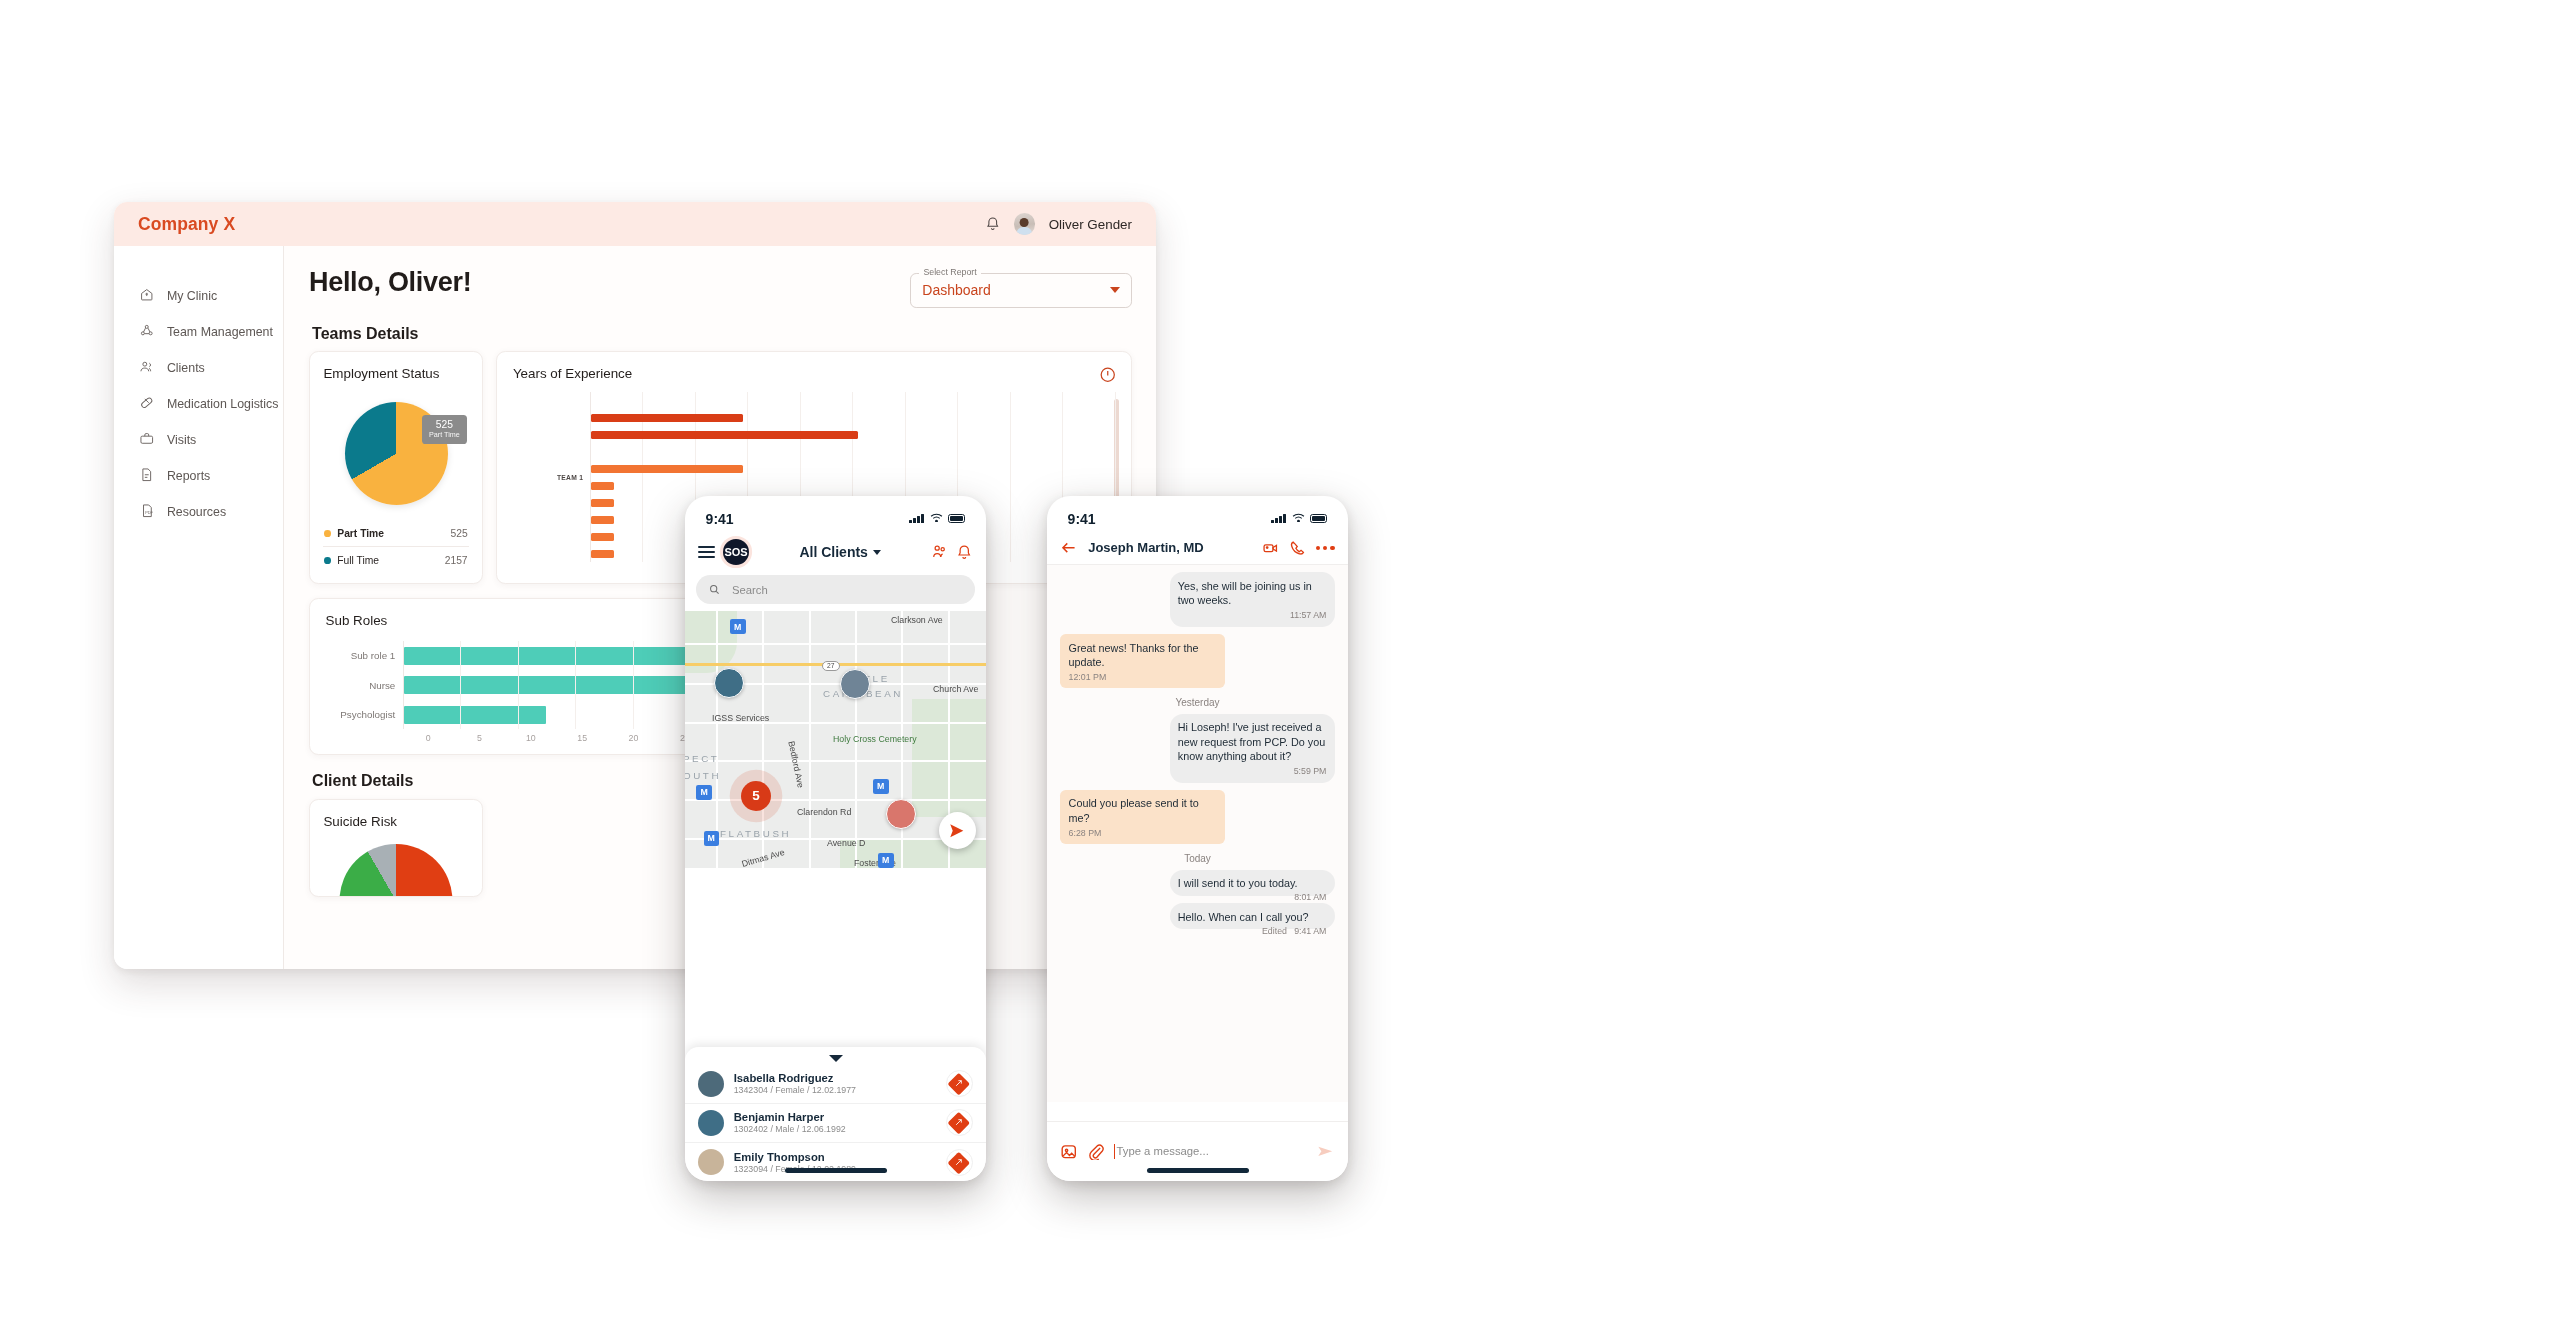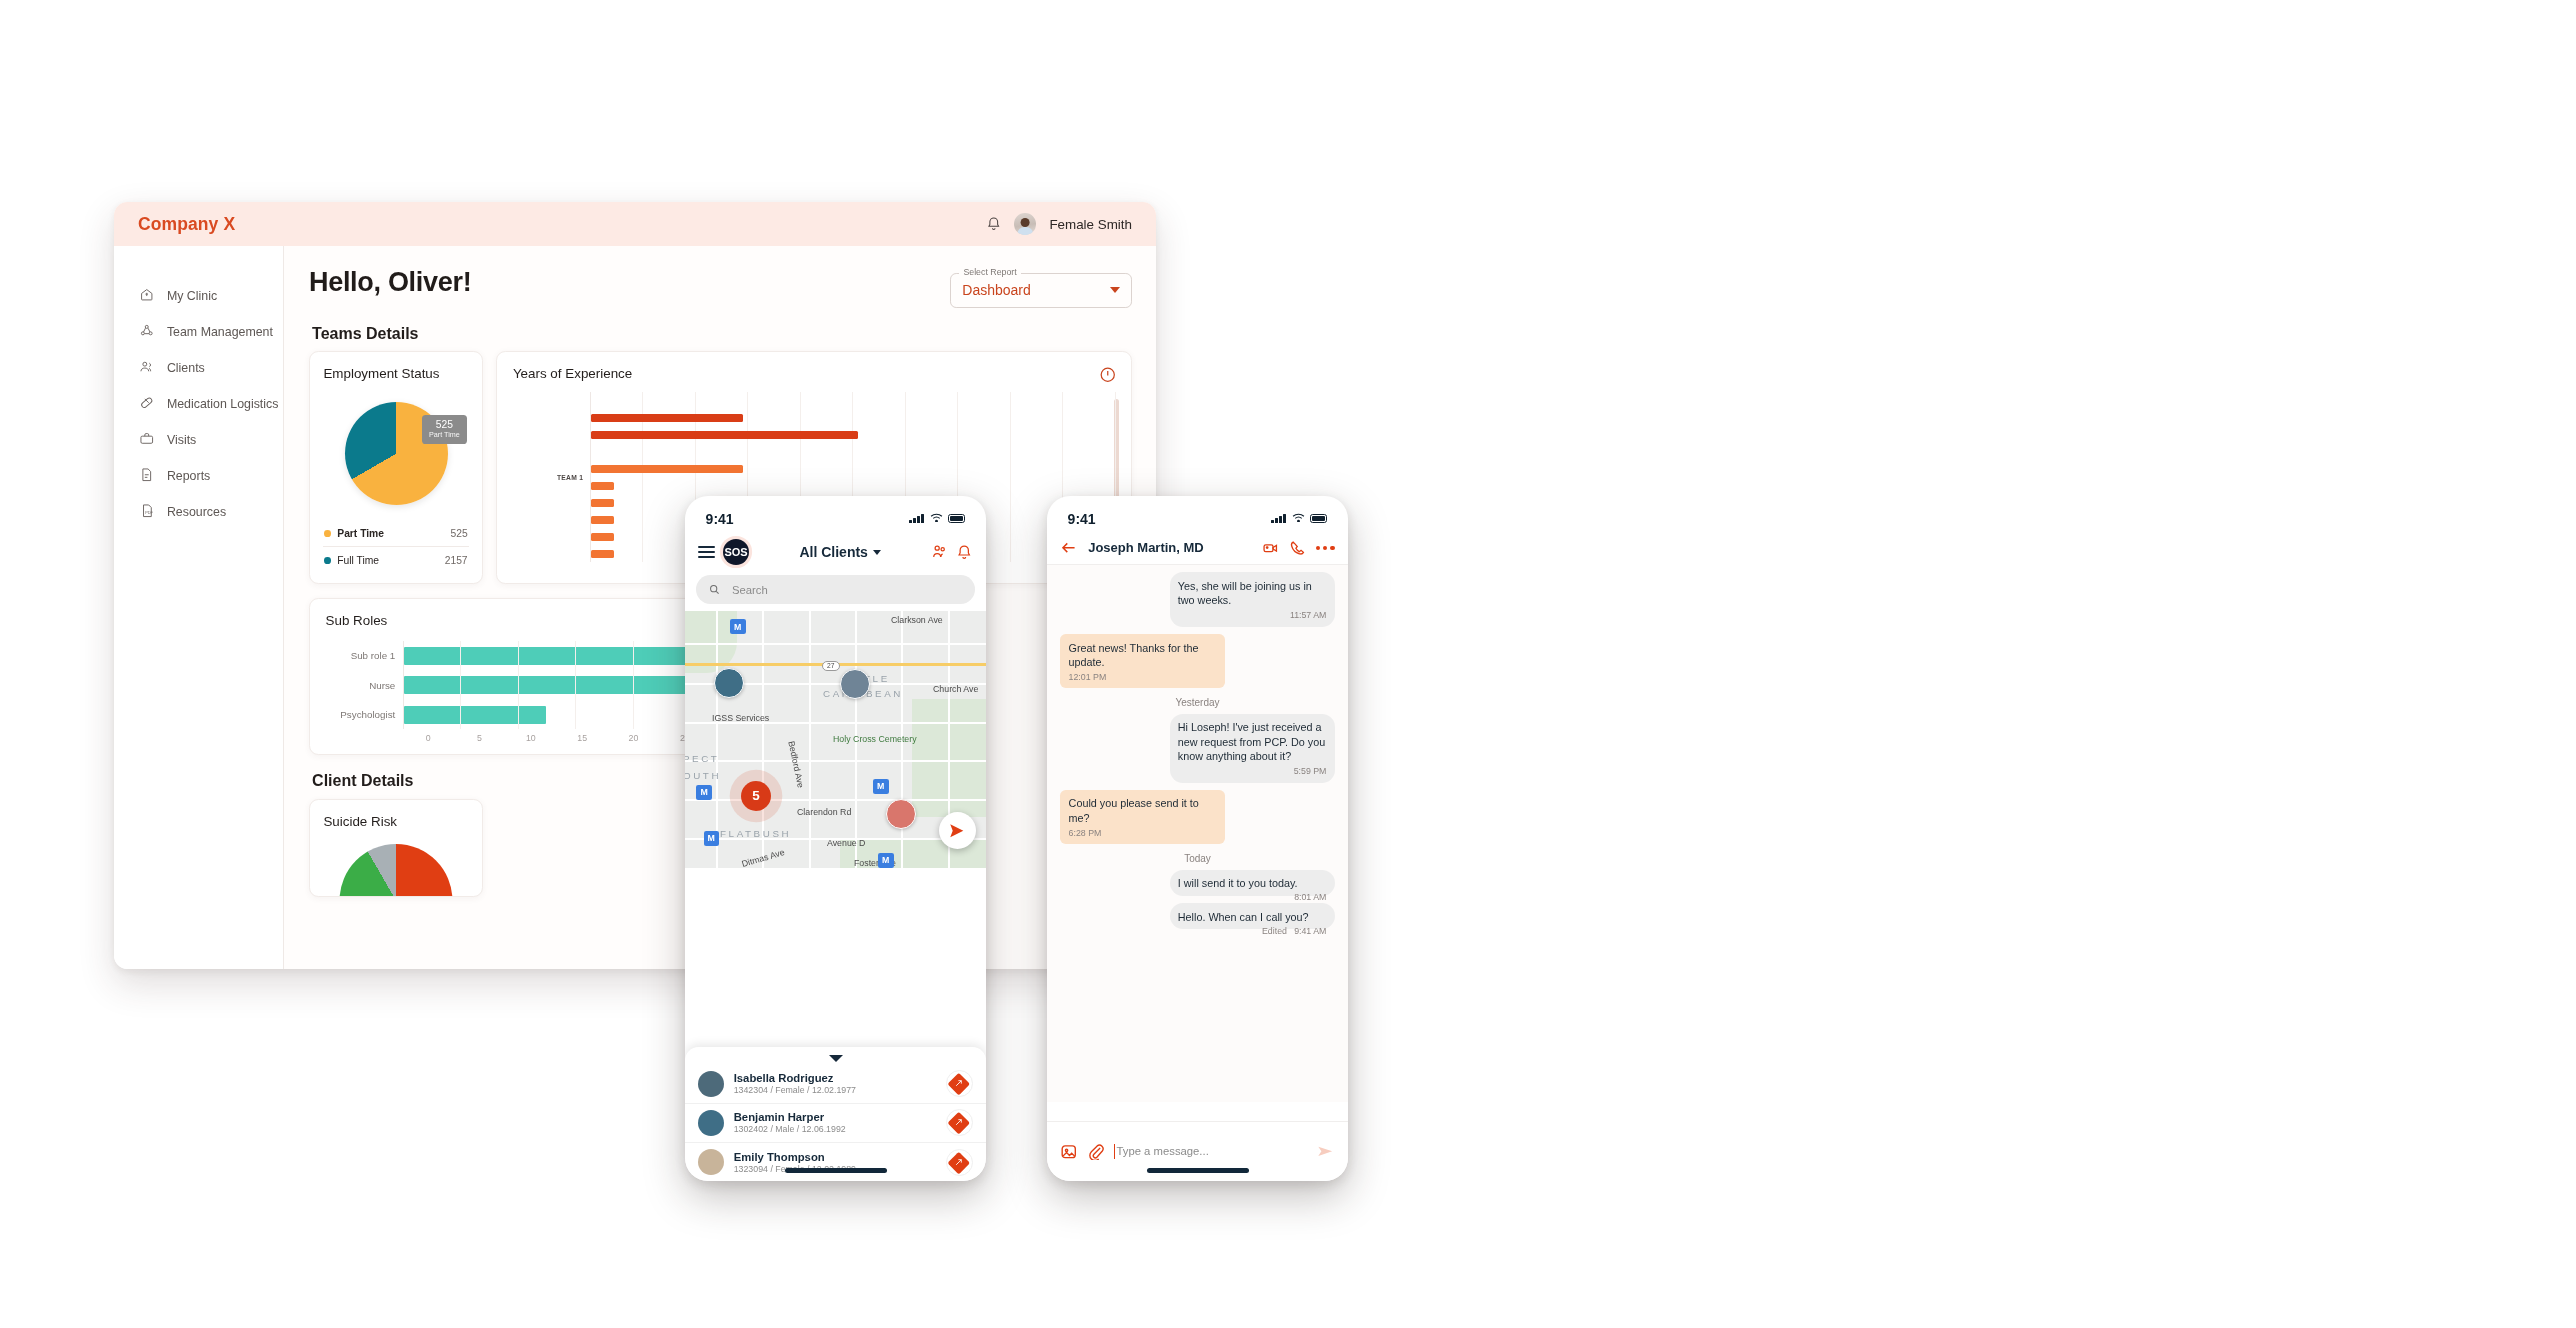--- a/index.html
+++ b/index.html
@@ -41,21 +41,21 @@
     color:#5d5754; font-size:12.4px; cursor:pointer;
   }
   .nav-item svg{ width:15.5px; height:15.5px; flex:none; color:#6d6663; }
 
   
   .main { flex:1; padding:20.6px 24px 0 25px; background:#fffdfc; position:relative; overflow:hidden;}
   .main-head { display:flex; justify-content:space-between; align-items:flex-start;gap:24px; }
   .hello { font-size:27px; font-weight:600; color:#211c1a; letter-spacing:-0.3px;}
   .section-title { font-size:16px; font-weight:600; color:#221d1b; margin:17.5px 0 8.2px 3.1px;}
 
-  .select-wrap { position:relative; width:182px; margin-top:6.2px; }
+  .select-wrap { position:relative; width:222px; margin-top:6.2px; }
   .select-box {
     border:0.5px solid #dcd3cf; border-radius:6.2px; height:35px; display:flex;
     align-items:center; padding:0 11.3px; justify-content:space-between; background:#fffdfc;
   }
   .select-val { color:#c9441d; font-size:14px; }
   .select-label {
     position:absolute; top:-6.2px; left:9.3px; background:#fffdfc; padding:0 4.1px;
     font-size:8.8px; color:#7d7774;
   }
   .caret { width:0;height:0;border-left:5.7px solid transparent;border-right:5.7px solid transparent;border-top:6.7px solid #c9441d;}
@@ -232,21 +232,21 @@
     <div class="dtop">
       <div class="brand">Company X</div>
       <div class="topright">
         <span class="bell-ic">
           <svg viewBox="0 0 24 24" fill="none" stroke="currentColor" stroke-width="1.6">
               <path d="M12 3a6 6 0 0 0-6 6v4l-1.5 3h15L18 13V9a6 6 0 0 0-6-6z"></path>
               <path d="M10 19a2 2 0 0 0 4 0"></path>
             </svg>
         </span>
         <span class="avatar-hd"></span>
-        <span class="username">Female Smith</span>
+        <span class="username">Oliver Gender</span>
       </div>
     </div>
 
     <div class="dbody">
 
       <div class="sidebar">
         <div class="nav-item">
           <span><svg viewBox="0 0 24 24" fill="none" stroke="currentColor" stroke-width="1.5">
                 <path d="M4 10l8-6 8 6v9a1 1 0 0 1-1 1H5a1 1 0 0 1-1-1z"></path>
                 <path d="M12 9v5M10 11h4"></path>

